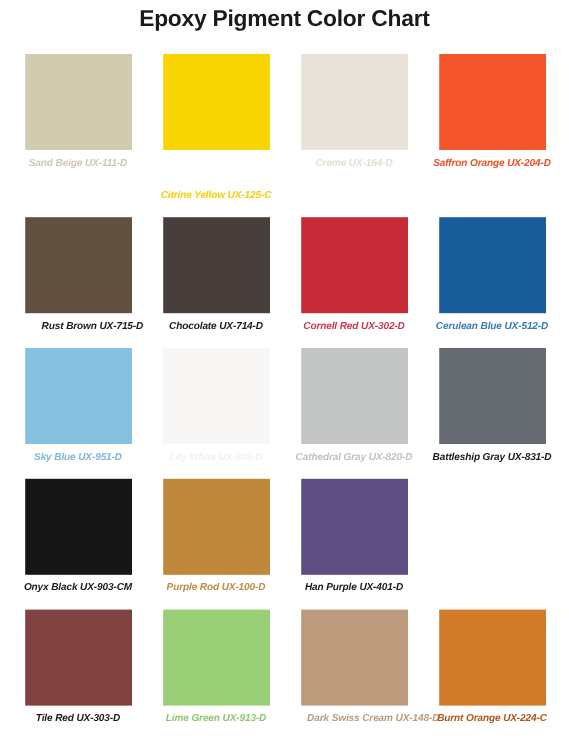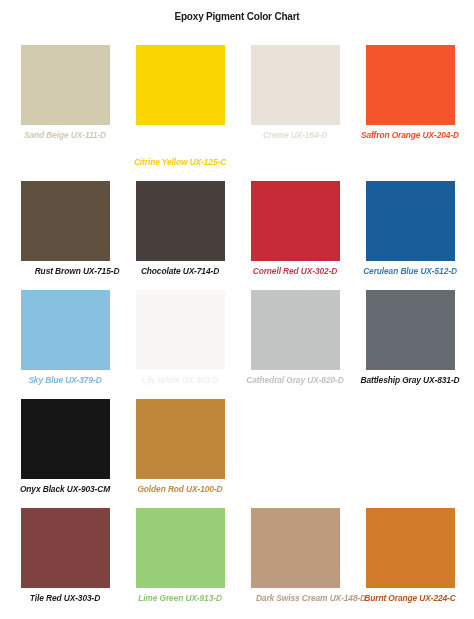--- a/index.html
+++ b/index.html
@@ -14,21 +14,21 @@
     overflow: hidden;
   }
   .chart {
     position: relative;
     width: 474px;
     height: 619px;
     box-sizing: border-box;
   }
   .chart-title {
     text-align: center;
-    font-size: 10px;
+    font-size: 19px;
     font-weight: bold;
     color: #1a1a1a;
     letter-spacing: -0.2px;
     padding-top: 9px;
     margin: 0;
     line-height: 16px;
   }
   .grid {
     position: absolute;
     top: 45px;
@@ -111,21 +111,21 @@
       </div>
       <div class="cell">
         <span class="swatch" style="background-color: rgb(25, 94, 154);"></span>
         <span class="swatch-label" style="color: rgb(58, 122, 180);">Cerulean Blue UX-512-D</span>
       </div>
     </div>
 
     <div class="row">
       <div class="cell">
         <span class="swatch" style="background-color: rgb(134, 194, 224);"></span>
-        <span class="swatch-label" style="color: rgb(127, 182, 216);">Sky Blue UX-379-D</span>
+        <span class="swatch-label" style="color: rgb(127, 182, 216);">Sky Blue UX-951-D</span>
       </div>
       <div class="cell">
         <span class="swatch" style="background-color: rgb(248, 247, 245);"></span>
         <span class="swatch-label" style="color: rgb(242, 241, 239);">Lily White UX-803-D</span>
       </div>
       <div class="cell">
         <span class="swatch" style="background-color: rgb(195, 196, 196);"></span>
         <span class="swatch-label" style="color: rgb(192, 193, 193);">Cathedral Gray UX-820-D</span>
       </div>
       <div class="cell">
@@ -134,21 +134,25 @@
       </div>
     </div>
 
     <div class="row">
       <div class="cell">
         <span class="swatch" style="background-color: rgb(22, 22, 22);"></span>
         <span class="swatch-label" style="color: rgb(26, 26, 26);">Onyx Black UX-903-CM</span>
       </div>
       <div class="cell">
         <span class="swatch" style="background-color: rgb(191, 135, 57);"></span>
-        <span class="swatch-label" style="color: rgb(192, 139, 67);">Golden Rod UX-100-D</span>
+        <span class="swatch-label" style="color: rgb(192, 139, 67);">Purple Rod UX-100-D</span>
+      </div>
+      <div class="cell">
+        <span class="swatch" style="background-color: rgb(95, 78, 129);"></span>
+        <span class="swatch-label" style="color: rgb(26, 26, 26);">Han Purple UX-401-D</span>
       </div>
     </div>
 
     <div class="row">
       <div class="cell">
         <span class="swatch" style="background-color: rgb(127, 66, 64);"></span>
         <span class="swatch-label" style="color: rgb(26, 26, 26);">Tile Red UX-303-D</span>
       </div>
       <div class="cell">
         <span class="swatch" style="background-color: rgb(151, 206, 118);"></span>

